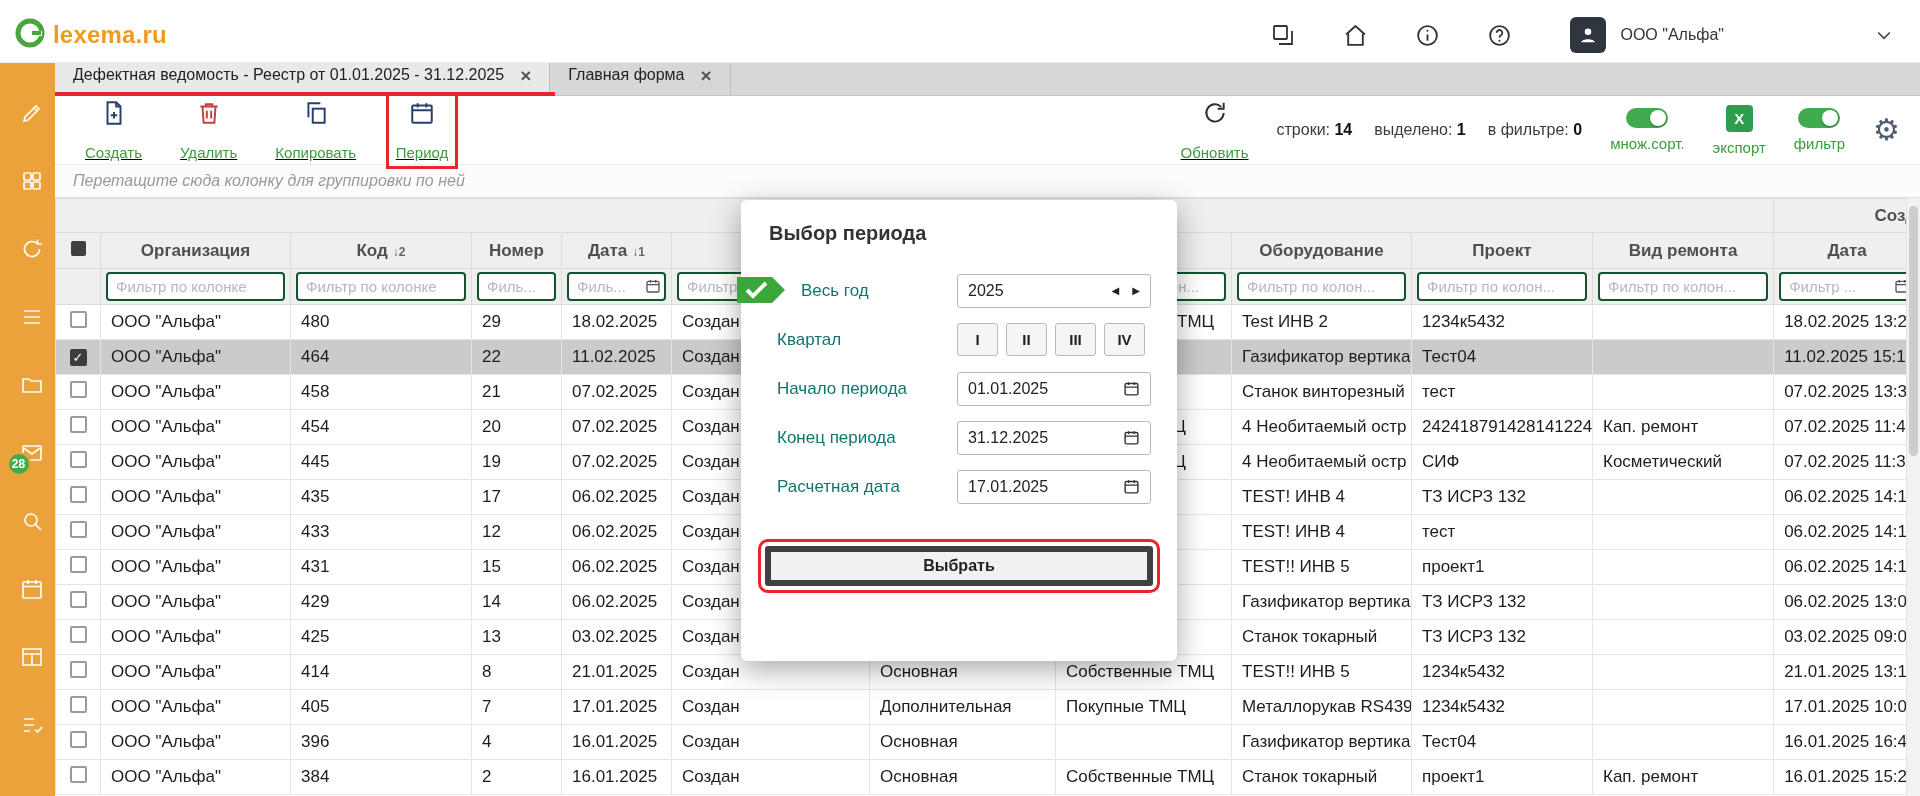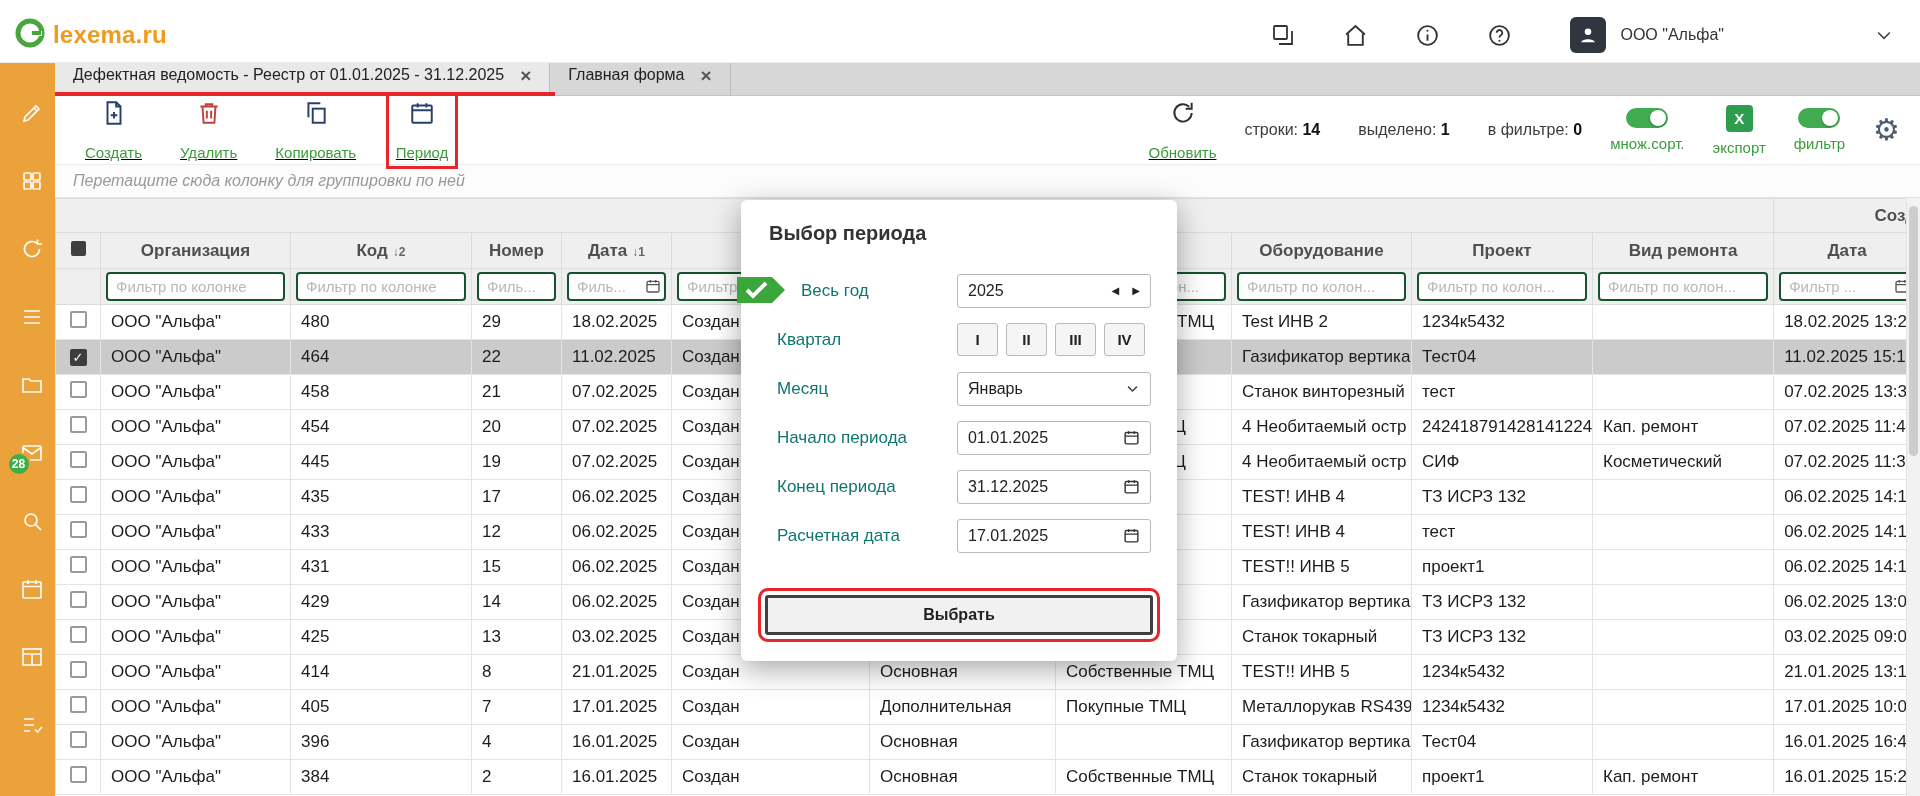--- a/index.html
+++ b/index.html
@@ -40,21 +40,21 @@
   
   .toolbar { position:absolute; left:55px; top:96px; right:0; height:69px; background:#fff;
     border-bottom:1px solid #ECECEC; display:flex; align-items:center; z-index:10; }
   .tb-left { display:flex; gap:38px; padding-left:30px; }
   .tbtn { display:flex; flex-direction:column; align-items:center; gap:14px; cursor:pointer; min-width:56px;text-decoration:underline; }
   .tbtn-label { font-size:15px; color:#3A9D3B; }
   .tbtn.annotated { outline:3px solid #E8252A; outline-offset:5px; }
   .tb-right { margin-left:auto; display:flex; align-items:center; gap:28px; padding-right:20px; }
   .stat { font-size:16px; color:#3c3c3c; white-space:nowrap; }
   .stat b { color:#111; }
-  .stats { display:flex; gap:38px; }
+  .stats { display:flex; gap:22px; }
   .togglecol { display:flex; flex-direction:column; align-items:center; gap:7px; cursor:pointer; }
   .pill { position:relative; width:42px; height:20px; border-radius:10px; background:#41AB4F; }
   .pill .knob { position:absolute; right:2px; top:2px; width:16px; height:16px; border-radius:50%;
     background:#fff; box-shadow:0 1px 2px rgba(0,0,0,.35); }
   .excel { width:27px; height:27px; border-radius:4px; background:#2E9E4E; color:#fff; font-weight:700;
     font-size:15px; display:flex; align-items:center; justify-content:center; }
   .gear { font-size:30px; color:#4E5D72; cursor:pointer; line-height:1; }
 
   
   .groupbar { position:absolute; left:55px; top:165px; right:0; height:33px; background:#FCFCFC;
@@ -103,21 +103,21 @@
   .box { height:34px; border:1px solid #B9B9B9; border-radius:3px; background:#fff; display:flex;
     align-items:center; padding:0 10px; font-size:16px; color:#222; cursor:pointer; }
   .spinner { justify-content:space-between; }
   .sparrows { display:flex; gap:13px; font-size:10px; color:#222; }
   .sparrows span { cursor:pointer; }
   .qwrap { display:flex; gap:8px; }
   .qbtn { width:41px; height:33px; border:1px solid #B9B9B9; border-radius:3px; background:#F5F5F5;
     font-size:15px; font-weight:600; color:#222; display:flex; align-items:center; justify-content:center; cursor:pointer; }
   .select, .datebox { justify-content:space-between; }
   .mfooter { display:flex; gap:20px; padding:35px 24px 0; }
-  .mbtn { flex:1; height:40px; border:3px solid #404040; border-radius:3px; background:#F1F1F1;
+  .mbtn { flex:1; height:40px; border:6px solid #404040; border-radius:3px; background:#F1F1F1;
     font-size:16px; color:#222; display:flex; align-items:center; justify-content:center; cursor:pointer; }
   .mbtn.primary { font-weight:700; outline:3px solid #E8252A; outline-offset:4px; }
 </style>
 </head>
 <body>
 
 <div class="topbar">
   <div class="logo">
     <span>
       <svg width="32" height="32" viewBox="0 0 32 32">
@@ -635,31 +635,20 @@
   <div class="mrow">
     <span class="mlabel">Квартал</span>
     <div class="mctrl qwrap" id="quarters">
         <div class="qbtn">I</div>
         <div class="qbtn">II</div>
         <div class="qbtn">III</div>
         <div class="qbtn">IV</div>
       </div>
   </div>
 
-  <div class="mrow">
-    <span class="mlabel">Месяц</span>
-    <div class="mctrl">
-      <div class="box select">
-        <span>Январь</span>
-        <svg width="15" height="15" viewBox="0 0 24 24" fill="none" stroke="#444" stroke-width="2.4">
-            <path d="M5 9l7 7 7-7"></path>
-          </svg>
-      </div>
-    </div>
-  </div>
 
   <div class="mrow">
     <span class="mlabel">Начало периода</span>
     <div class="mctrl">
       <div class="box datebox">
         <span>01.01.2025</span>
         <svg width="17" height="17" viewBox="0 0 24 24" fill="none" stroke="#333" stroke-width="2">
             <rect x="3" y="5" width="18" height="16" rx="2"></rect>
             <path d="M3 10h18M8 3v4M16 3v4"></path>
           </svg>

